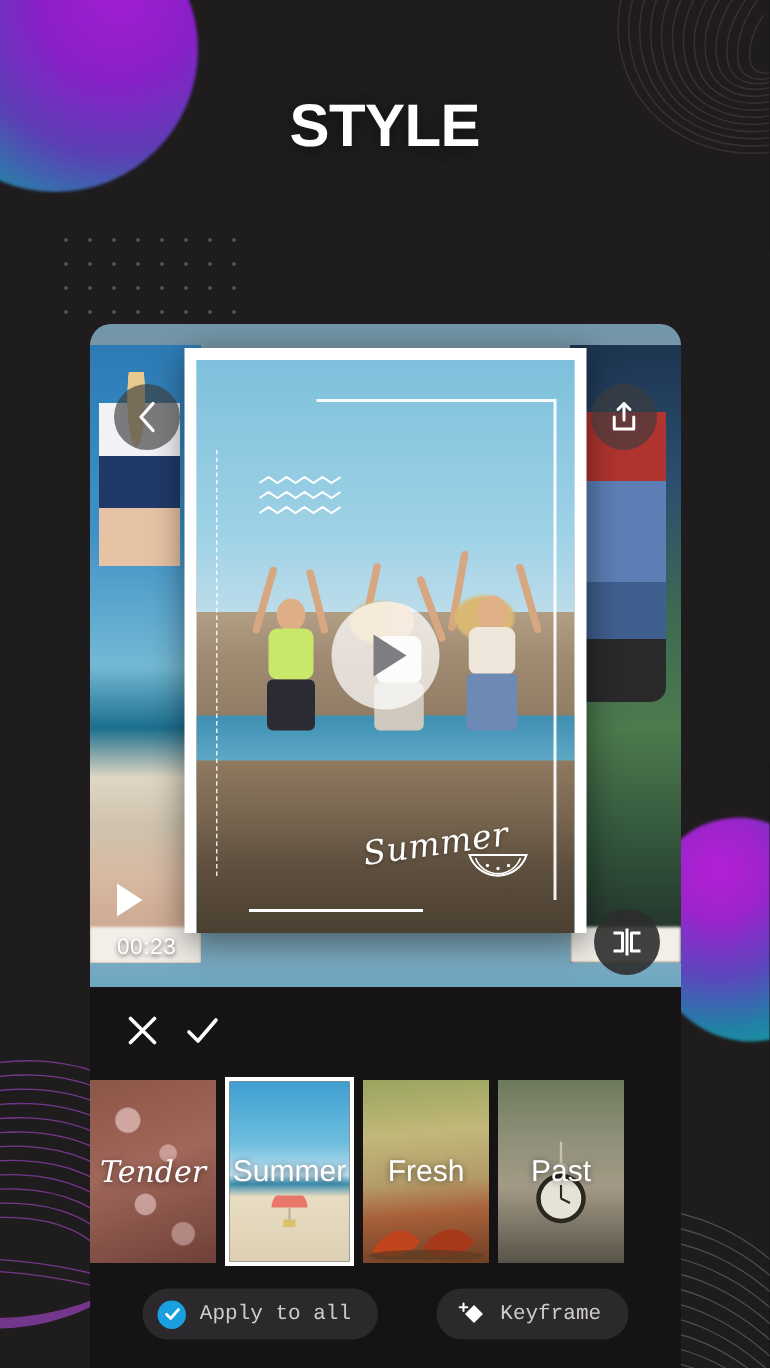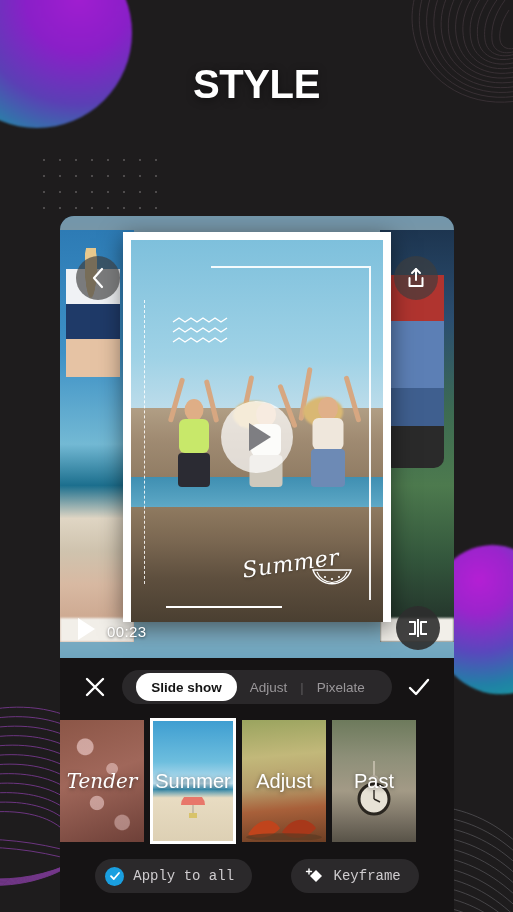--- a/index.html
+++ b/index.html
@@ -180,21 +180,21 @@
 
   .round-btn{
     position:absolute; width:44px; height:44px; border-radius:50%;
     background:rgba(60,60,60,.66);
     display:flex; align-items:center; justify-content:center;
   }
   .btn-back{ left:16px; top:40px; }
   .btn-share{ right:16px; top:40px; }
   .btn-compare{ right:14px; bottom:8px; background:rgba(45,45,45,.9); }
 
-  .playbar{ position:absolute; left:18px; bottom:18px; display:flex; align-items:flex-end; gap:12px; }
+  .playbar{ position:absolute; left:18px; bottom:18px; display:flex; align-items:flex-start; gap:12px;flex-direction:column; }
   .playbar .tri2{
     width:0; height:0;
     border-left:17px solid #fff;
     border-top:11px solid transparent; border-bottom:11px solid transparent;
   }
   .time{ color:#fff; font-size:15px; letter-spacing:.4px; text-shadow:0 1px 3px rgba(0,0,0,.6); }
 
   
   .tabbar{
     position:relative; height:58px; background:#151314;
@@ -428,26 +428,20 @@
       <div class="tri2"></div>
       <div class="time">00:23</div>
     </div>
   </div>
 
   <div class="tabbar">
     <svg class="icon-x" viewBox="0 0 26 26">
       <path d="M5 5 L21 21 M21 5 L5 21" stroke="#fff" stroke-width="2.4" stroke-linecap="round"></path>
     </svg>
 
-    <div class="tabs">
-      <div class="tab active">Slide show</div>
-      <div class="tab">Adjust</div>
-      <div class="tab-div">|</div>
-      <div class="tab">Pixelate</div>
-    </div>
 
     <svg class="icon-check" viewBox="0 0 26 26">
       <path d="M4 14 L10 20 L22 6" fill="none" stroke="#fff" stroke-width="2.4" stroke-linecap="round" stroke-linejoin="round"></path>
     </svg>
   </div>
 
   <div class="filters">
 
     <div class="filt">
       <div class="thumb th-tender"></div>
@@ -464,21 +458,21 @@
       <span class="flabel">Summer</span>
     </div>
 
     <div class="filt">
       <div class="thumb th-autumn"></div>
       <svg style="position:absolute;left:0;bottom:2px;width:100%;height:38%" viewBox="0 0 84 46">
         <path d="M6 40 C 16 24, 30 22, 38 34 C 30 44, 14 46, 6 40 Z" fill="#c0441c"></path>
         <path d="M40 38 C 50 22, 66 22, 74 34 C 64 46, 48 46, 40 38 Z" fill="#a8381a"></path>
         <ellipse cx="42" cy="43" rx="38" ry="4" fill="#5d3a22" opacity=".7"></ellipse>
       </svg>
-      <span class="flabel">Adjust</span>
+      <span class="flabel">Fresh</span>
     </div>
 
 
     <div class="filt">
       <div class="thumb th-past"></div>
       <svg class="th-past-watch" width="34" height="56" viewBox="0 0 34 56">
         <path d="M17 0 L17 16" stroke="#c9c2b2" stroke-width="1.6"></path>
         <circle cx="17" cy="19" r="4" fill="none" stroke="#b8b0a0" stroke-width="1.6"></circle>
         <circle cx="17" cy="38" r="15" fill="#e7e2d6" stroke="#2a2620" stroke-width="3"></circle>
         <path d="M17 38 L17 29 M17 38 L23 41" stroke="#2a2620" stroke-width="1.4"></path>

